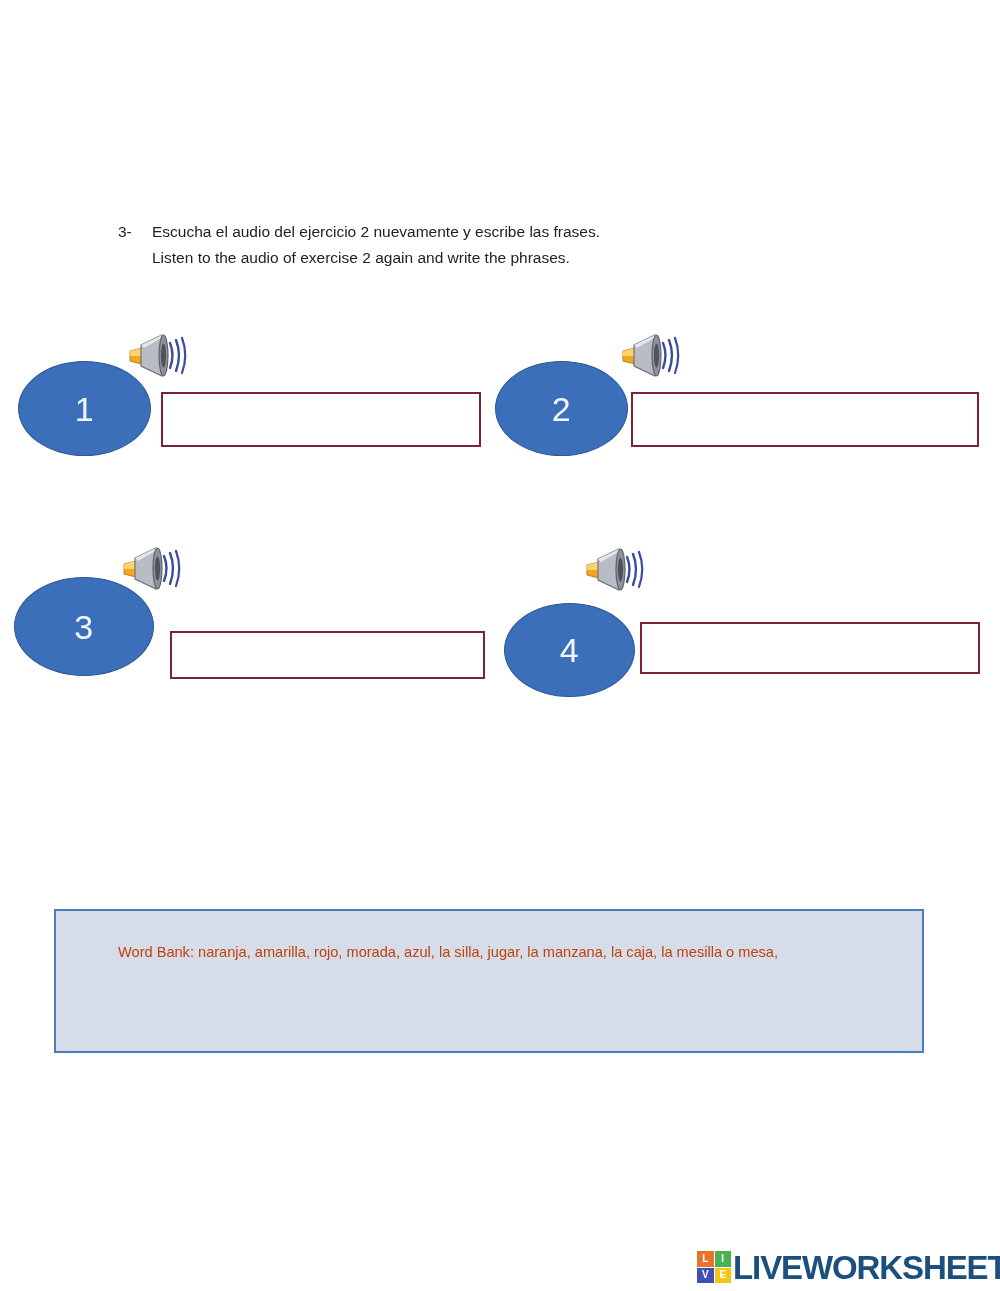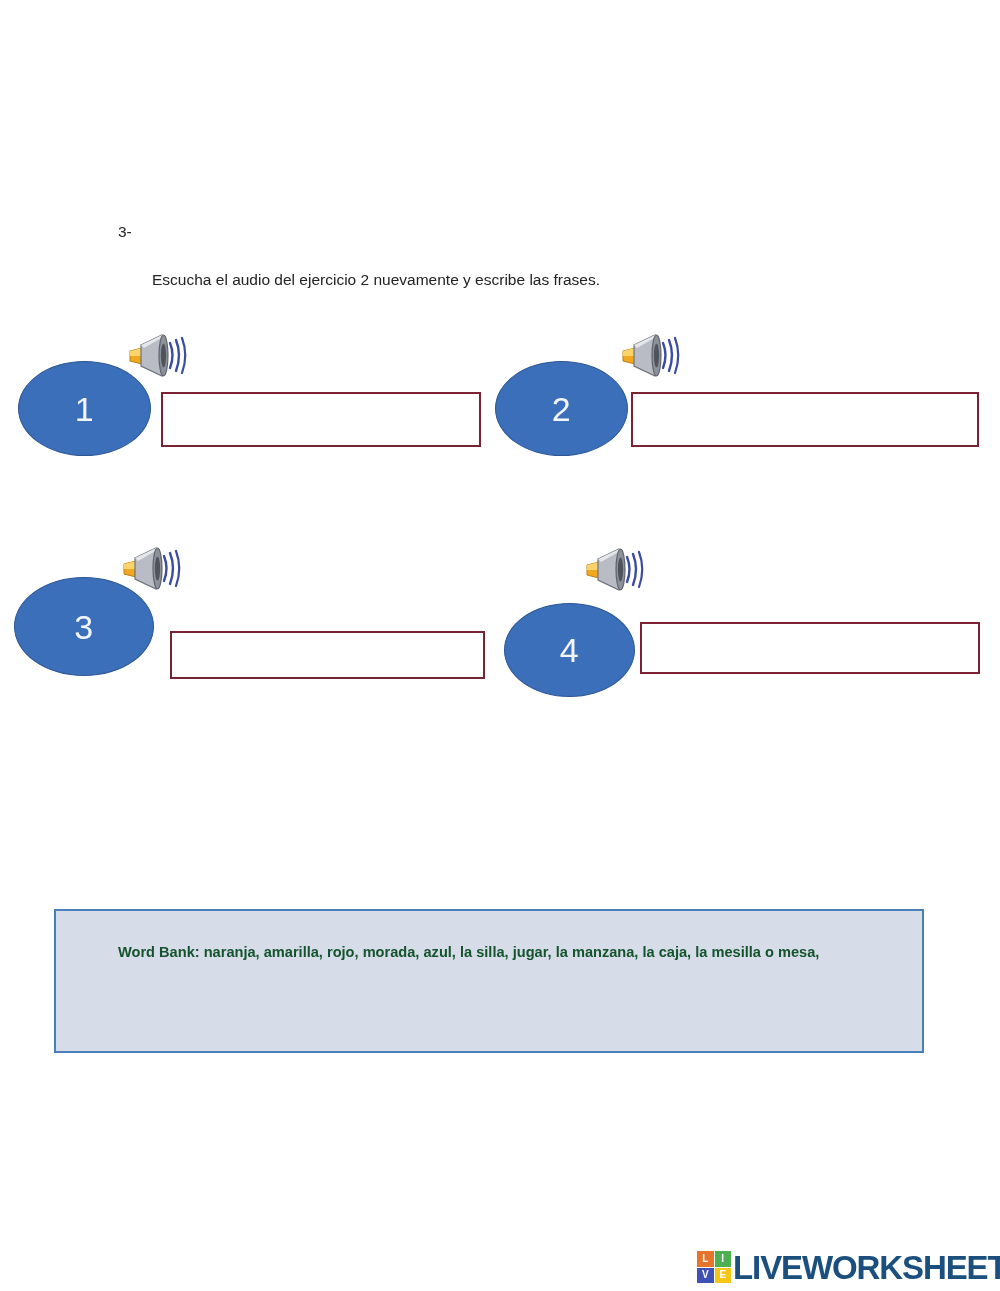--- a/index.html
+++ b/index.html
@@ -30,21 +30,21 @@
     line-height: 26px;
     color: #222;
     width: 34px;
     flex: 0 0 34px;
   }
   .instruction-lines {
     font-size: 15.5px;
     line-height: 26px;
     color: #222;
   }
-  .instruction-lines div { white-space: nowrap; margin-top: 48px; }
+  .instruction-lines div { white-space: nowrap; }
 
   
   .item { position: absolute; }
 
   .bubble {
     position: absolute;
     border-radius: 50%;
     background: #3c6fba;
     border: 1px solid #2d5795;
     display: flex;
@@ -83,23 +83,23 @@
     background: #d6dce8;
     border: 2px solid #4a7ebb;
     box-sizing: border-box;
   }
   .word-bank-text {
     position: absolute;
     left: 62px;
     top: 28px;
     width: 770px;
     font-size: 14.6px;
-    font-weight: bold;
+    font-weight: normal;
     line-height: 27px;
-    color: #14532d;
+    color: #c2410c;
   }
 
   
   .logo {
     position: absolute;
     left: 697px;
     top: 1247px;
     display: flex;
     align-items: center;
     height: 40px;
@@ -132,20 +132,21 @@
     line-height: 1;
   }
 </style>
 </head>
 <body>
 
 <div class="instruction">
   <span class="instruction-number">3-</span>
   <div class="instruction-lines">
     <div>Escucha el audio del ejercicio 2 nuevamente y escribe las frases.</div>
+    <div>Listen to the audio of exercise 2 again and write the phrases.</div>
   </div>
 </div>
 
 <div class="item">
   <div class="bubble" style="left:18px; top:361px; width:133px; height:95px;">
     <span class="bubble-label">1</span>
   </div>
   <div class="speaker" style="left:124px; top:329px;">
     <svg viewBox="0 0 64 52" width="64" height="52" aria-hidden="true">
       <path d="M6 22 L18 19 L18 35 L6 32 Z" fill="#f0a81e" stroke="#c07d10" stroke-width="1"></path>

